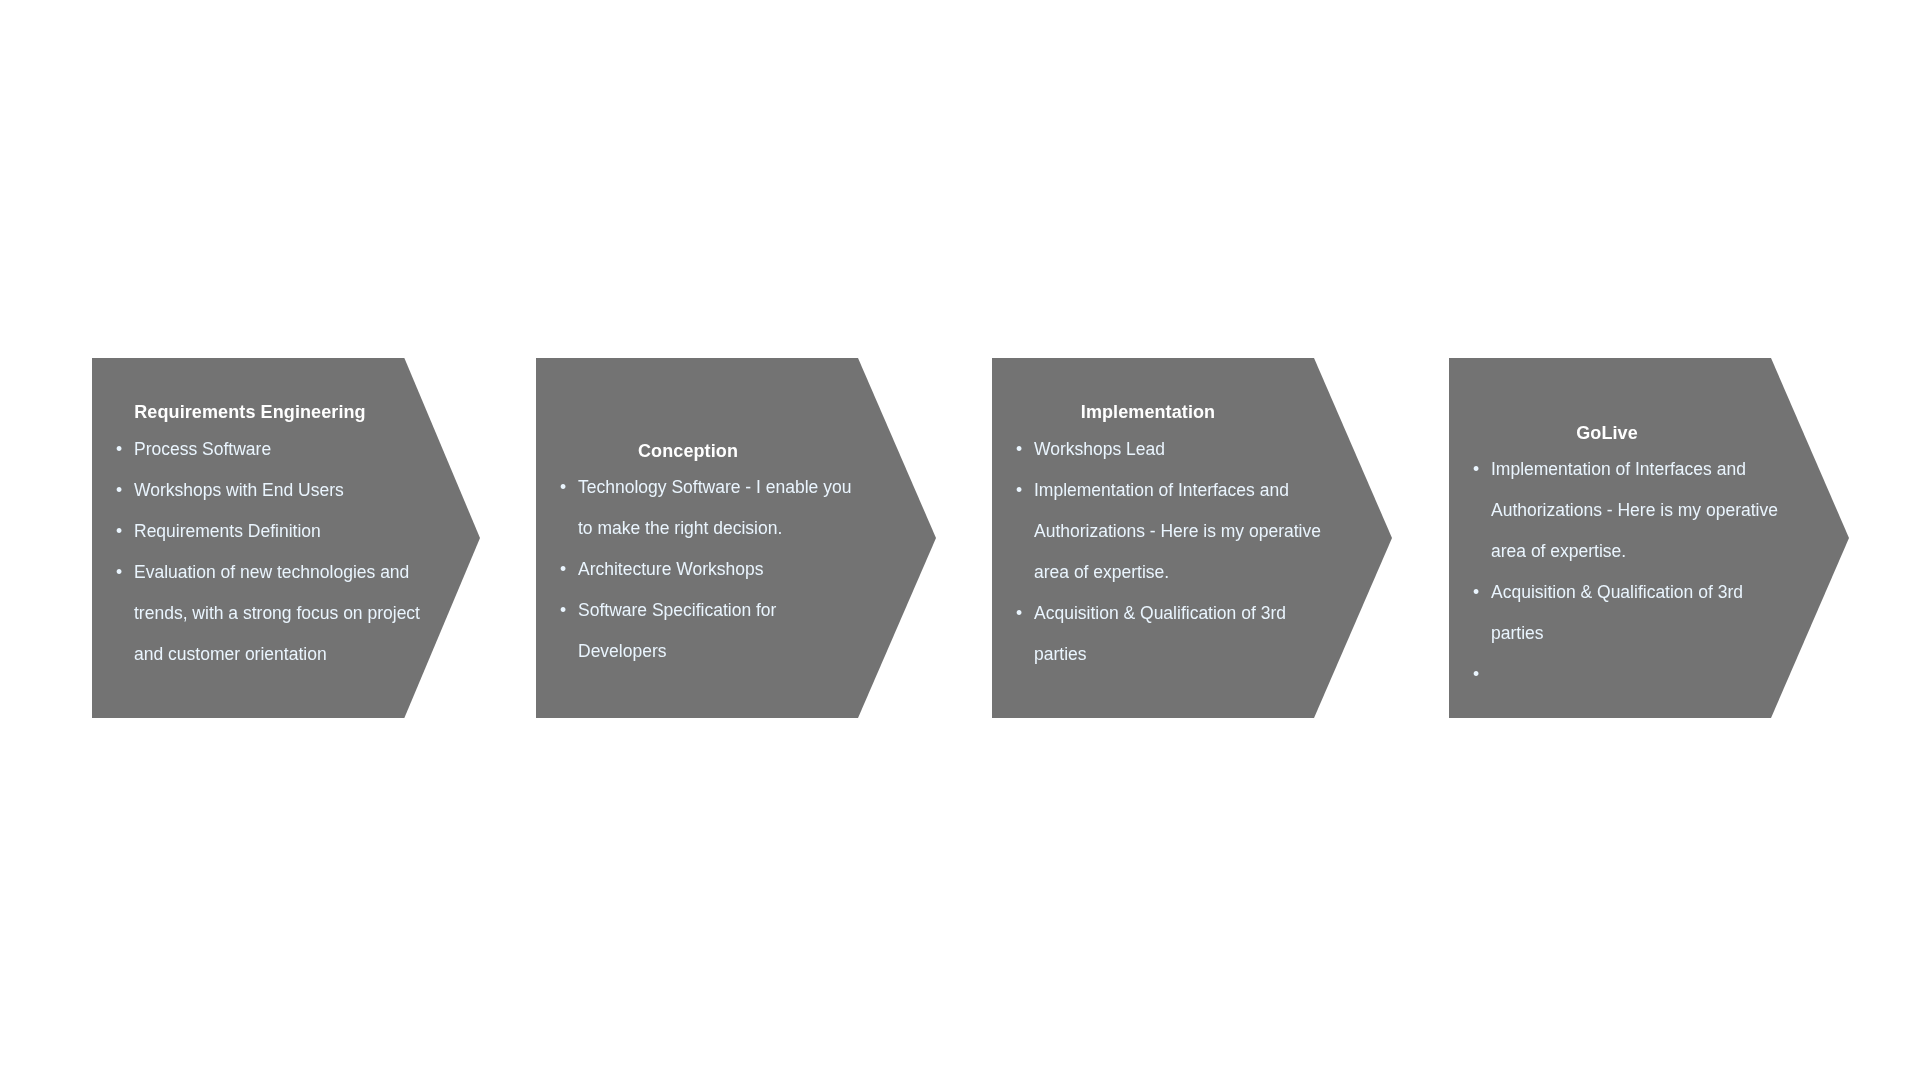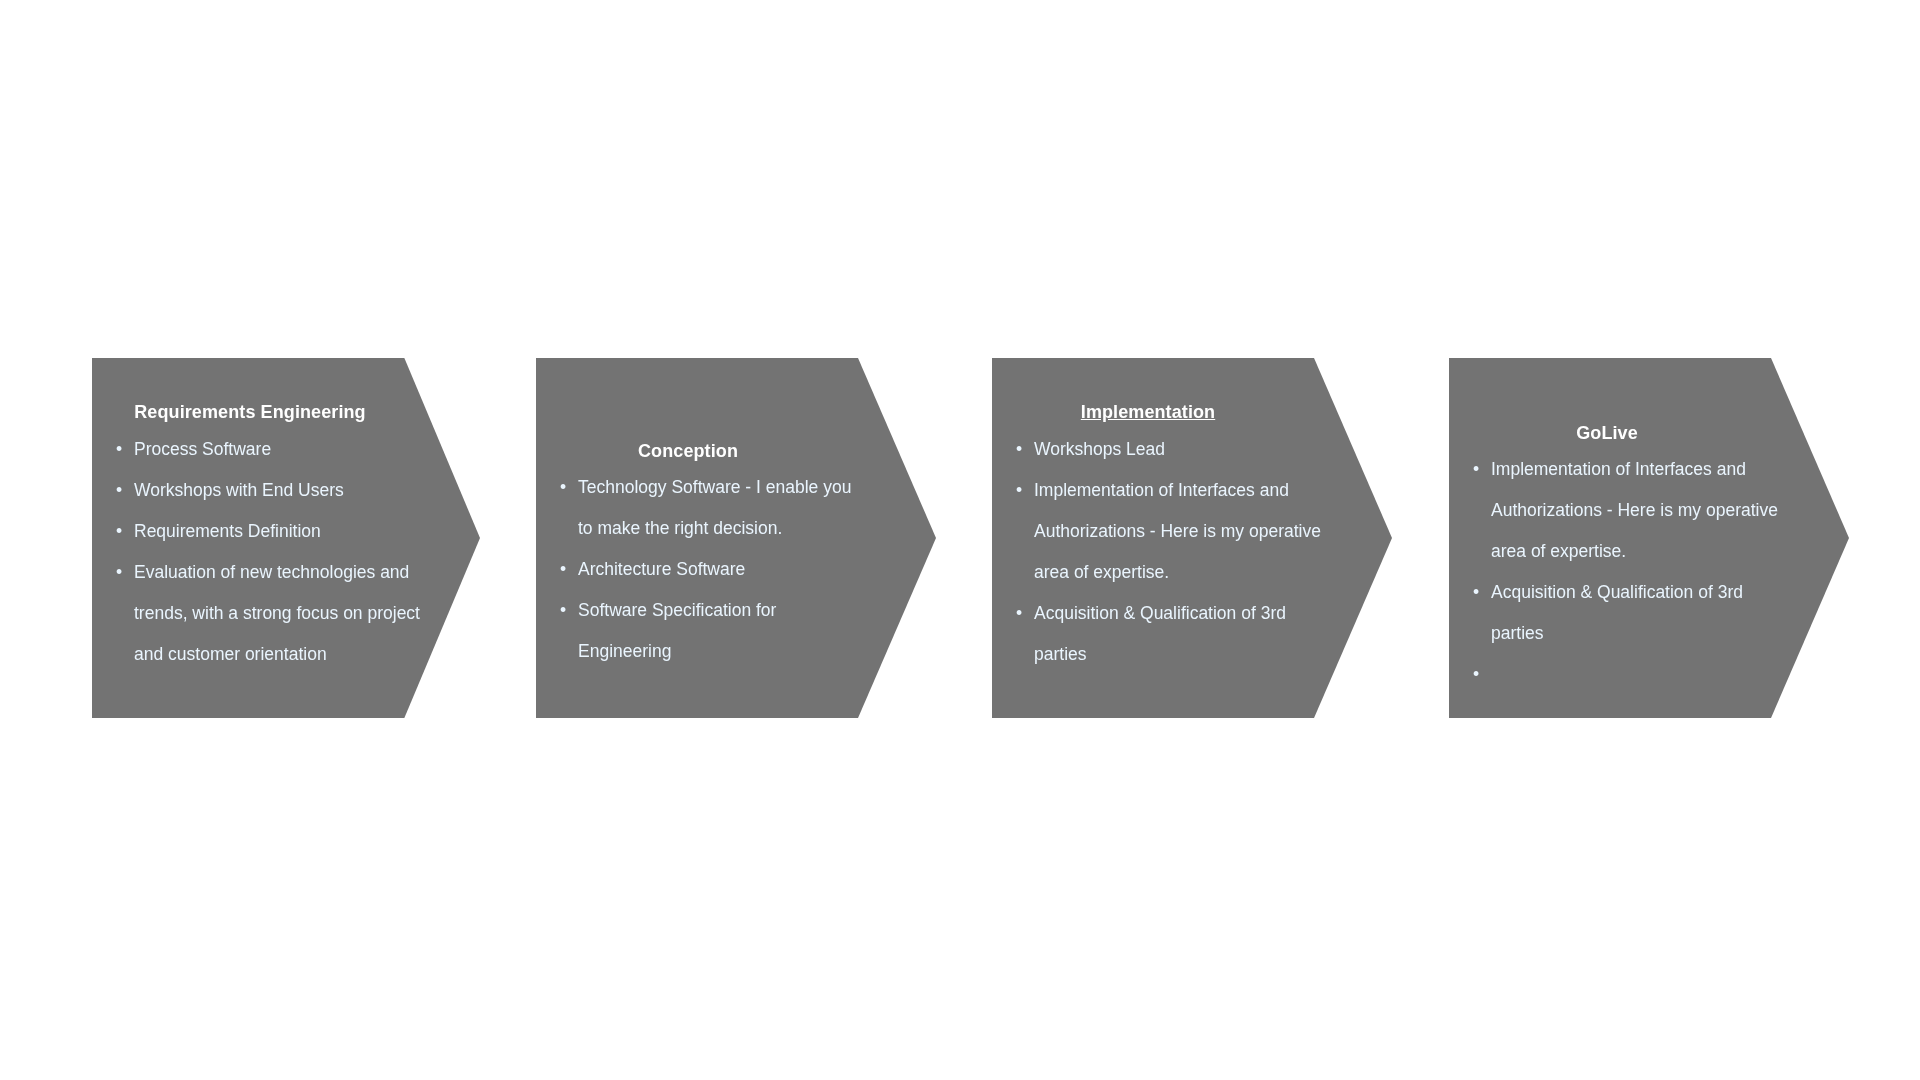--- a/index.html
+++ b/index.html
@@ -85,21 +85,21 @@
   .chev-4 { left: 1449px; top: 358px; width: 400px; height: 360px; }
 
   
   .chev-1 .chev-list { width: 330px; }
   .chev-2 .chev-list { width: 310px; }
   .chev-3 .chev-list { width: 318px; }
   .chev-4 .chev-list { width: 326px; }
 
   .chev-1 .chev-title { padding-right: 96px; }
   .chev-2 .chev-title { padding-right: 120px; margin-top: 36px; }
-  .chev-3 .chev-title { padding-right: 112px; text-decoration: underline; }
+  .chev-3 .chev-title { padding-right: 112px; }
   .chev-4 .chev-title { padding-right: 108px; }
 </style>
 </head>
 <body>
 
 <div id="stage">
   <div class="chevron-row">
 
     <div class="chevron chev-1">
       <div class="chev-title">Requirements Engineering</div>
@@ -108,22 +108,22 @@
         <li><span class="bullet">•</span><span>Workshops with End Users</span></li>
         <li><span class="bullet">•</span><span>Requirements Definition</span></li>
         <li><span class="bullet">•</span><span>Evaluation of new technologies and trends, with a strong focus on project and customer orientation</span></li>
       </ul>
     </div>
 
     <div class="chevron chev-2">
       <div class="chev-title">Conception</div>
       <ul class="chev-list">
         <li><span class="bullet">•</span><span>Technology Software - I enable you to make the right decision.</span></li>
-        <li><span class="bullet">•</span><span>Architecture Software</span></li>
-        <li><span class="bullet">•</span><span>Software Specification for Engineering</span></li>
+        <li><span class="bullet">•</span><span>Architecture Workshops</span></li>
+        <li><span class="bullet">•</span><span>Software Specification for Developers</span></li>
       </ul>
     </div>
 
     <div class="chevron chev-3">
       <div class="chev-title">Implementation</div>
       <ul class="chev-list">
         <li><span class="bullet">•</span><span>Workshops Lead</span></li>
         <li><span class="bullet">•</span><span>Implementation of Interfaces and Authorizations - Here is my operative area of expertise.</span></li>
         <li><span class="bullet">•</span><span>Acquisition &amp; Qualification of 3rd parties</span></li>
       </ul>

